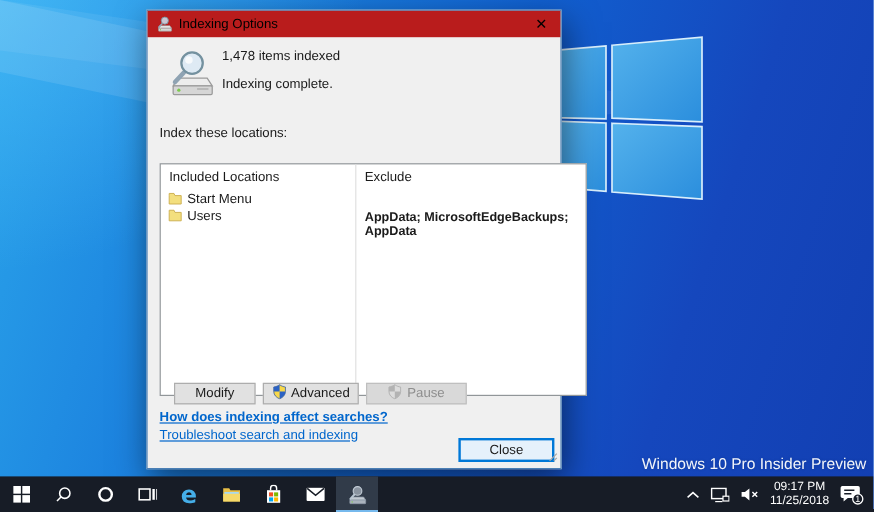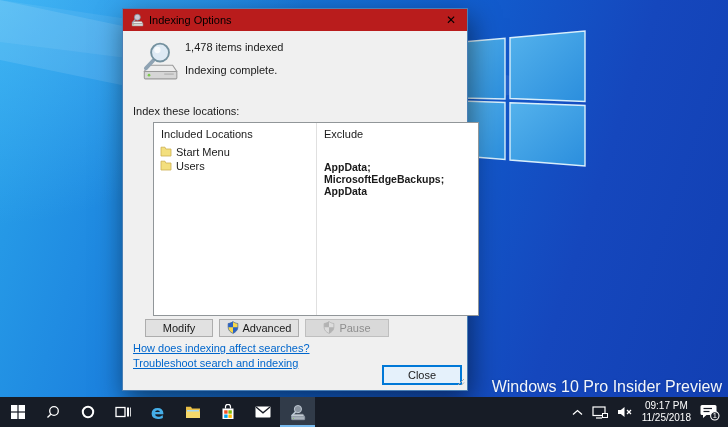--- a/index.html
+++ b/index.html
@@ -8,58 +8,58 @@
   #screen { position:relative; width:728px; height:427px; overflow:hidden; background:#1257c8; }
 
   
   .desktop { position:absolute; inset:0;
     background:
       radial-gradient(ellipse 560px 420px at -4% -6%, rgba(90,200,255,.55), rgba(90,200,255,0) 60%),
       linear-gradient(108deg, #2aa4ea 0%, #1b80de 28%, #1160d0 52%, #1547bd 76%, #123fb2 100%);
   }
   .logo-svg { position:absolute; left:0; top:0; }
   .watermark { position:absolute; right:6px; bottom:33px; text-align:center;
-    color:rgba(255,255,255,.95); font-size:16px; line-height:15px; text-shadow:0 0 2px rgba(0,40,90,.35); }
+    color:rgba(255,255,255,.95); font-size:13px; line-height:15px; text-shadow:0 0 2px rgba(0,40,90,.35); }
 
   
   .dialog { position:absolute; left:122px; top:8px; width:346px; height:383px;
     background:#f0f0f0; border:1px solid #4a7fb5;
     box-shadow:3px 10px 26px rgba(0,0,0,.5); }
   .titlebar { position:absolute; left:0; top:0; right:0; height:22px; background:#b91c1c;
     display:flex; align-items:center; }
   .titlebar .app-icon { margin:0 5px 0 7px; display:flex; }
   .titlebar .title { font-size:11px; color:#000; }
   .close-btn { margin-left:auto; width:32px; height:22px; display:flex; align-items:center;
     justify-content:center; font-size:12px; color:#000; cursor:default; }
 
   .status-icon { position:absolute; left:15px; top:31px; }
   .items-indexed { position:absolute; left:62px; top:32px; }
   .index-state { position:absolute; left:62px; top:55px; }
   .locations-label { position:absolute; left:10px; top:96px; }
 
-  .listbox { position:absolute; left:10px; top:113px; width:326px; height:194px;
-    background:#ffffff; border:1px solid #919699;margin-left:20px; }
+  .listbox { position:absolute; left:10px; top:127px; width:356px; height:194px;
+    background:#ffffff; border:1px solid #919699; }
   .listbox .col-divider { position:absolute; left:162px; top:0; bottom:0; width:1px; background:#e0e0e0; }
   .listbox .col-header { position:absolute; top:5px; color:#1a1a1a; }
   .listbox .col-header.c1 { left:7px; }
   .listbox .col-header.c2 { left:170px; }
   .list-row-icon { position:absolute; left:6px; }
   .list-row-label { position:absolute; left:22px; }
   .row1 { top:23px; } .row2 { top:37px; }
   .exclude-val { position:absolute; left:170px; top:38px; font-size:10.5px;font-weight:bold; }
 
   .btn { position:absolute; top:310px; height:18px; background:#e1e1e1; border:1px solid #adadad;
     font-size:11px; display:flex; align-items:center; justify-content:center; gap:4px; cursor:default; }
   .btn-modify { left:22px; width:68px; }
   .btn-advanced { left:96px; width:80px; }
   .btn-pause { left:182px; width:84px; background:#d9d9d9; border-color:#bfbfbf; color:#8e8e8e; }
   .btn-close { top:356px; left:259px; width:80px; height:20px; border:2px solid #0078d7; background:#e5f1fb; }
 
   .dlg-link { position:absolute; left:10px; color:#0066cc; text-decoration:underline; cursor:pointer; }
-  .link1 { top:333px; } .link2 { top:348px; }
+  .link1 { top:333px;font-weight:bold; } .link2 { top:348px; }
   .resize-grip { position:absolute; right:2px; bottom:2px; }
 
   
   .taskbar { position:absolute; left:0; right:0; bottom:0; height:30px; background:#171c26;
     display:flex; align-items:stretch; }
   .tb-btn { width:35px; display:flex; align-items:center; justify-content:center; cursor:pointer; }
   .tb-btn.active { background:#313b49; box-shadow:inset 0 -2px 0 #76b9ed; }
   .edge-glyph { color:#45aee8; font-size:20px; font-weight:bold; line-height:1; font-family:"DejaVu Sans",sans-serif; }
   .tb-spacer { flex:1; }
   .tray { display:flex; align-items:center; gap:9px; padding-right:8px; }

